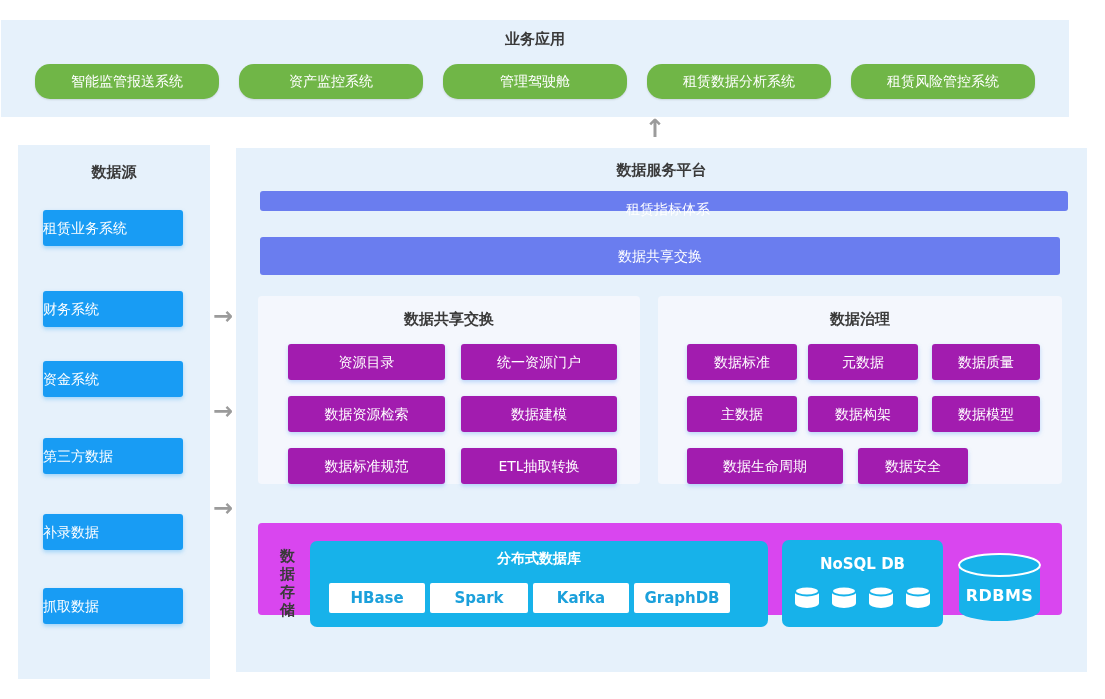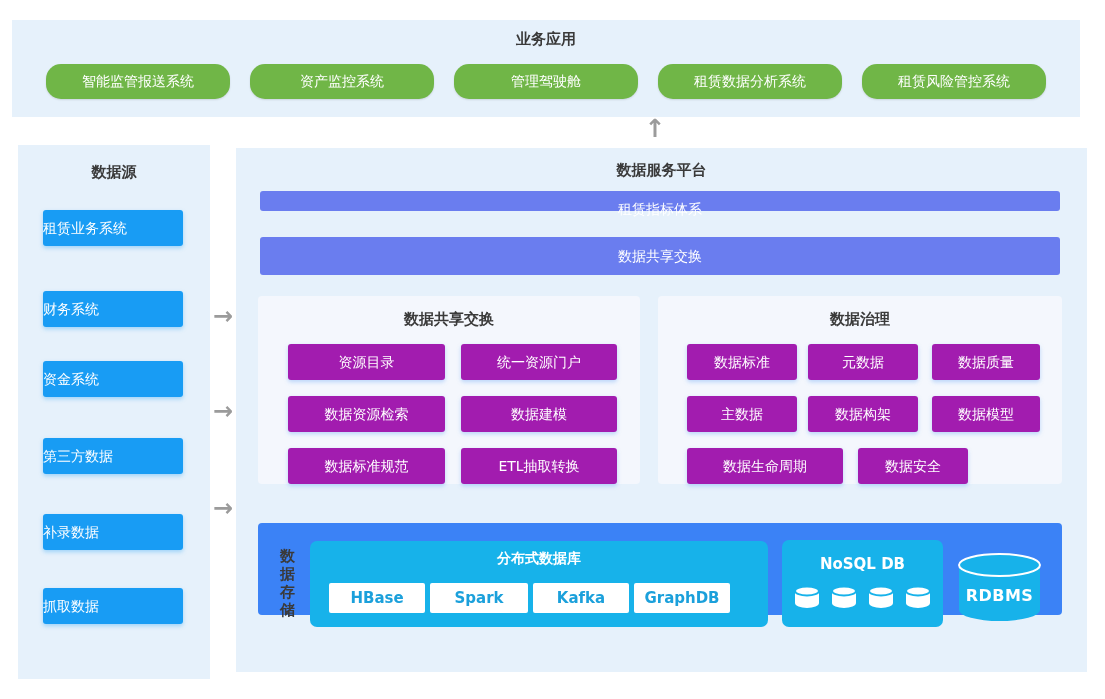--- a/index.html
+++ b/index.html
@@ -1,51 +1,51 @@
 <!DOCTYPE html>
 <html><head>
 <meta charset="utf-8">
 <style>
   html,body{margin:0;padding:0;background:#ffffff;}
   body{font-family:"DejaVu Sans","Liberation Sans",sans-serif;color:#333;}
   .page{position:relative;width:1105px;height:699px;background:#fff;overflow:hidden;}
   .section{position:absolute;background:#E6F1FB;}
   .sec-title{text-align:center;font-size:15px;font-weight:600;color:#3a3a3a;}
   
-  .banner{left:12px;top:20px;width:1068px;height:97px;}
+  .banner{left:1px;top:20px;width:1068px;height:97px;}
   .banner .sec-title{margin-top:10px;}
   .app-row{position:absolute;left:34px;right:34px;top:44px;display:flex;justify-content:space-between;}
   .app-btn{width:184px;height:35px;line-height:35px;text-align:center;background:#70B647;color:#fff;
            font-size:14px;border-radius:15px;box-shadow:0 1px 2px rgba(0,0,0,.12);}
   
   .up-arrow{position:absolute;left:641px;top:114px;width:28px;text-align:center;
             font-size:25px;line-height:30px;font-weight:bold;color:#9B9B9B;}
   .flow-arrow{position:absolute;left:209px;width:28px;text-align:center;
               font-size:24px;line-height:24px;font-weight:bold;color:#9B9B9B;}
   
   .sidebar{left:18px;top:145px;width:192px;height:534px;}
   .sidebar .sec-title{margin-top:18px;}
   .src-btn{position:absolute;left:25px;width:140px;height:36px;line-height:36px;text-align:left;
            background:#189CF4;color:#fff;font-size:14px;border-radius:3px;
            box-shadow:0 2px 4px rgba(24,156,244,.35);}
   
   .platform{left:236px;top:148px;width:851px;height:524px;}
   .platform .sec-title{margin-top:13px;}
   .bar{position:absolute;left:24px;width:800px;background:#6A7DEF;color:#fff;text-align:center;
        font-size:14px;border-radius:3px;}
-  .bar1{top:43px;height:20px;line-height:36px;}
+  .bar1{top:43px;height:20px;line-height:36px;padding-left:8px;}
   .bar2{top:89px;height:38px;line-height:38px;}
   .inner-panel{position:absolute;top:148px;height:188px;background:#F4F7FD;border-radius:4px;}
   .panel-left{left:22px;width:382px;}
   .panel-right{left:422px;width:404px;}
   .inner-panel .sec-title{margin-top:14px;}
   .chip{position:absolute;height:36px;line-height:36px;text-align:center;background:#a21caf;color:#fff;
         font-size:14px;border-radius:3px;box-shadow:0 2px 4px rgba(78,149,244,.35);}
   
-  .storage{position:absolute;left:22px;top:375px;width:804px;height:92px;background:#3b82f6;border-radius:4px;}
+  .storage{position:absolute;left:22px;top:375px;width:804px;height:92px;background:#d946ef;border-radius:4px;}
   .v-label{position:absolute;left:21px;top:24px;width:17px;line-height:18px;font-size:15px;font-weight:600;
            color:#3a3a3a;word-break:break-all;text-align:center;}
   .cyan-box{position:absolute;background:#17B2EA;border-radius:7px;color:#fff;}
   .dist-box{left:52px;top:18px;width:458px;height:86px;}
   .dist-box .box-title{margin-top:9px;text-align:center;font-size:14px;font-weight:600;color:#fff;}
   .dist-chips{position:absolute;left:19px;top:42px;display:flex;gap:5px;}
   .db-chip{height:30px;line-height:30px;text-align:center;background:#fff;color:#1BA0DB;
            font-size:15px;font-weight:600;border-radius:2px;}
   .nosql-box{left:524px;top:17px;width:161px;height:87px;}
   .nosql-box .box-title{margin-top:15px;text-align:center;font-size:15px;font-weight:600;color:#fff;}

